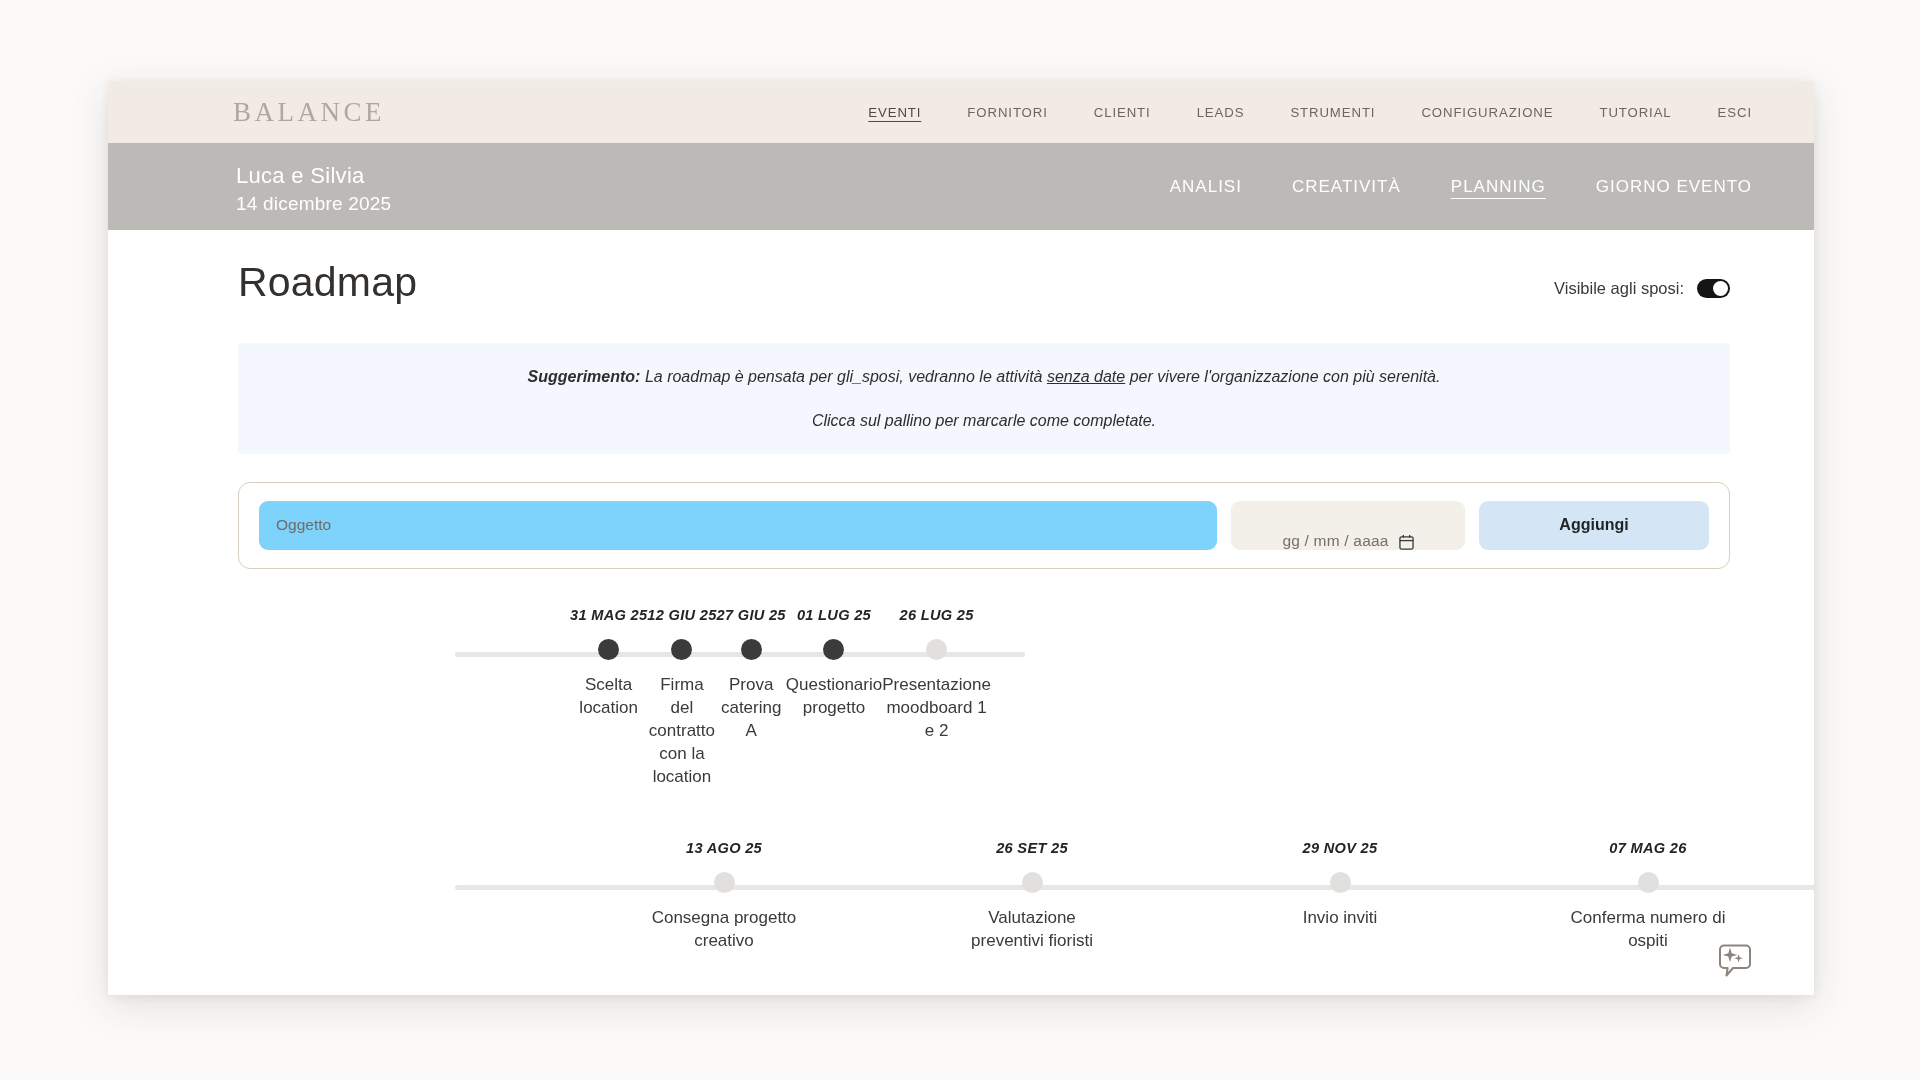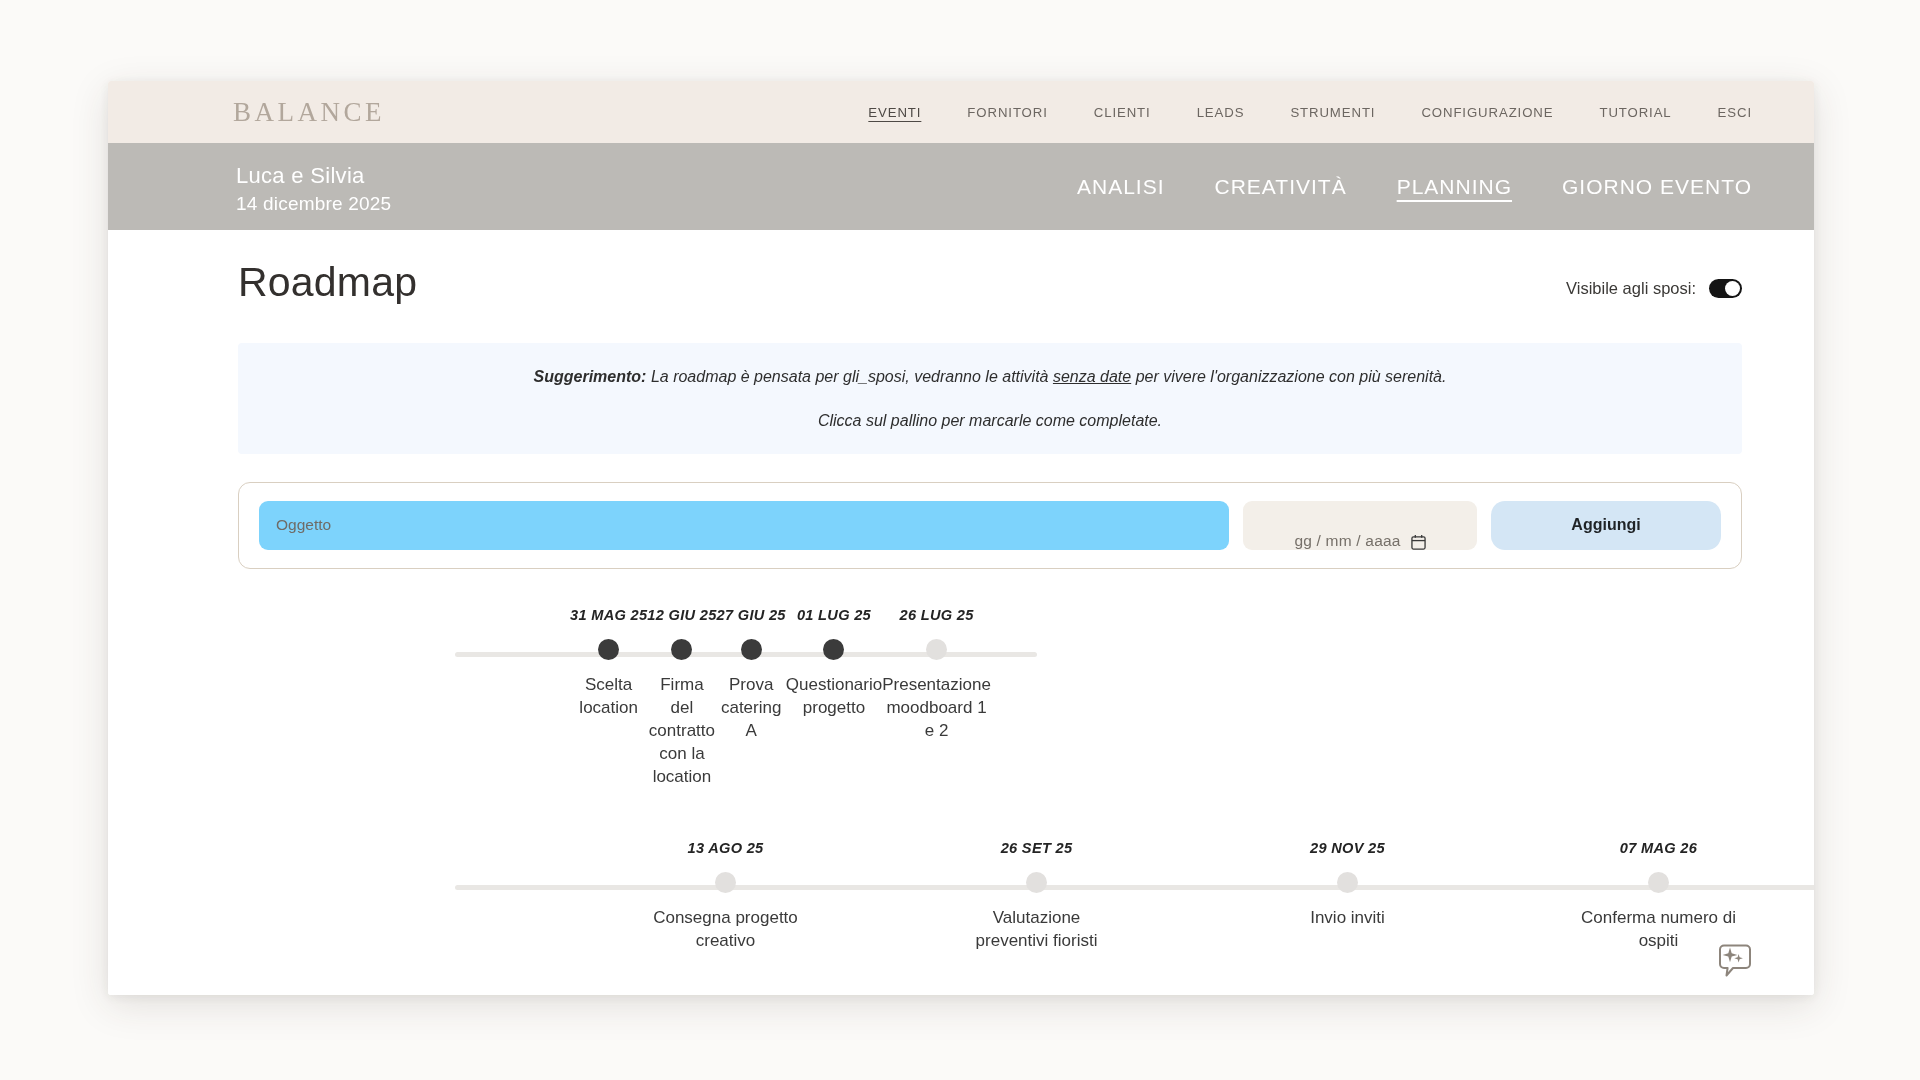--- a/index.html
+++ b/index.html
@@ -101,35 +101,35 @@
   .subnav {
     position: absolute;
     right: 62px;
     top: 0;
     height: 87px;
     display: flex;
     align-items: center;
     gap: 50px;
   }
   .subnav a {
-    font-size: 21px;
+    font-size: 17px;
     letter-spacing: 1px;
     color: #ffffff;
     text-decoration: none;
     white-space: nowrap;
   }
   .subnav a.active {
     text-decoration: underline;
     text-underline-offset: 6px;
   }
 
   
   .content {
     position: relative;
-    padding: 0 0 0 0;
+    padding: 0 12px 0 0;
     height: 765px;
     background: #fff;
   }
 
   .page-head {
     position: relative;
     margin: 32px 72px 0 130px;
     display: flex;
     align-items: flex-start;
     justify-content: space-between;
@@ -232,21 +232,21 @@
   .date-text {
     font-size: 15.5px;
     color: #767069;
     letter-spacing: 0.2px;
   }
   .cal-ico { width: 15px; height: 16px; display: block; }
 
   .btn-add {
     width: 230px;
     height: 49px;
-    border-radius: 14px;
+    border-radius: 9px;
     background: #d4e6f5;
     border: none;
     font-family: "Liberation Sans", sans-serif;
     font-size: 16px;
     font-weight: 700;
     color: #1f2326;
     cursor: pointer;
   }
 
   

